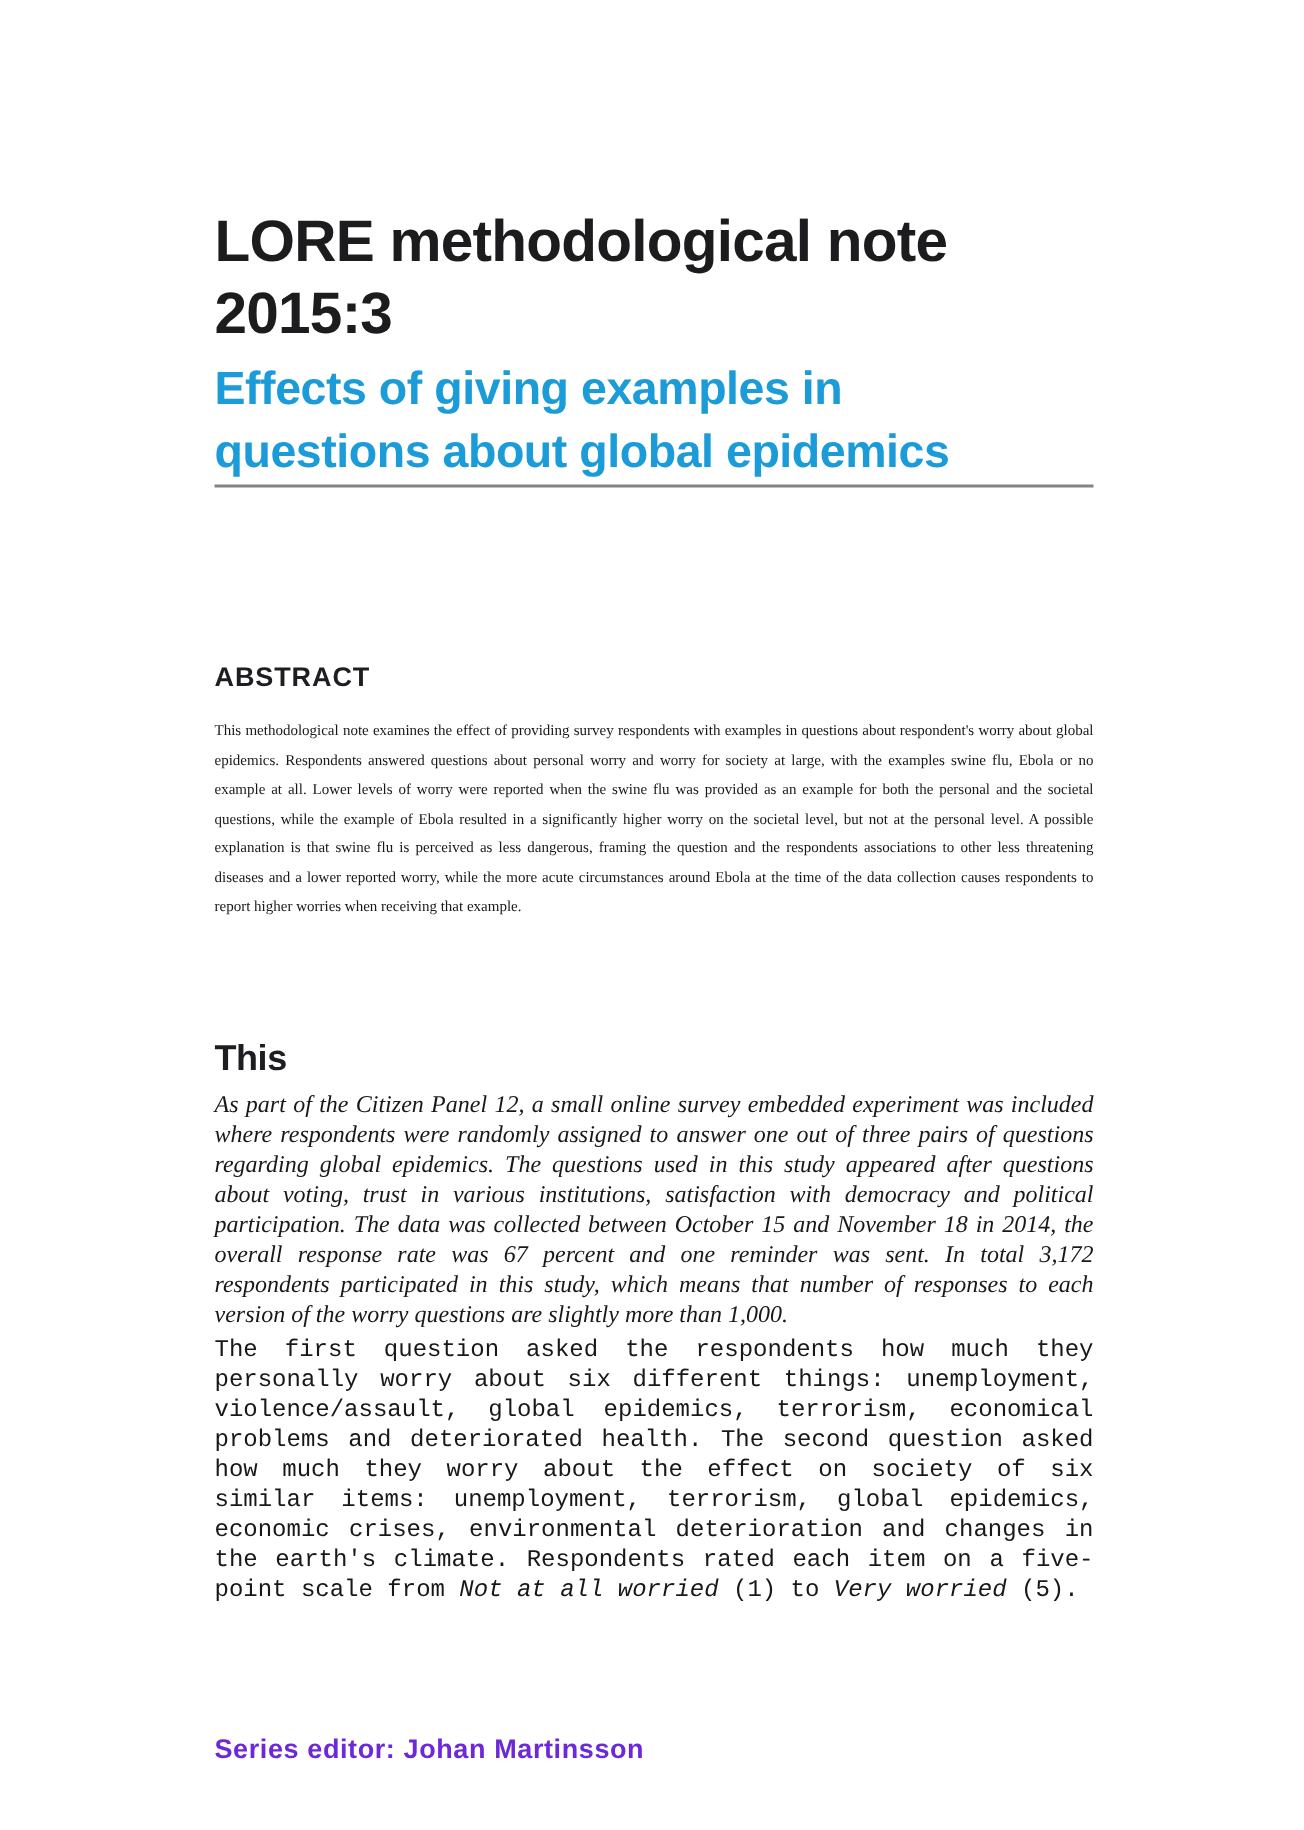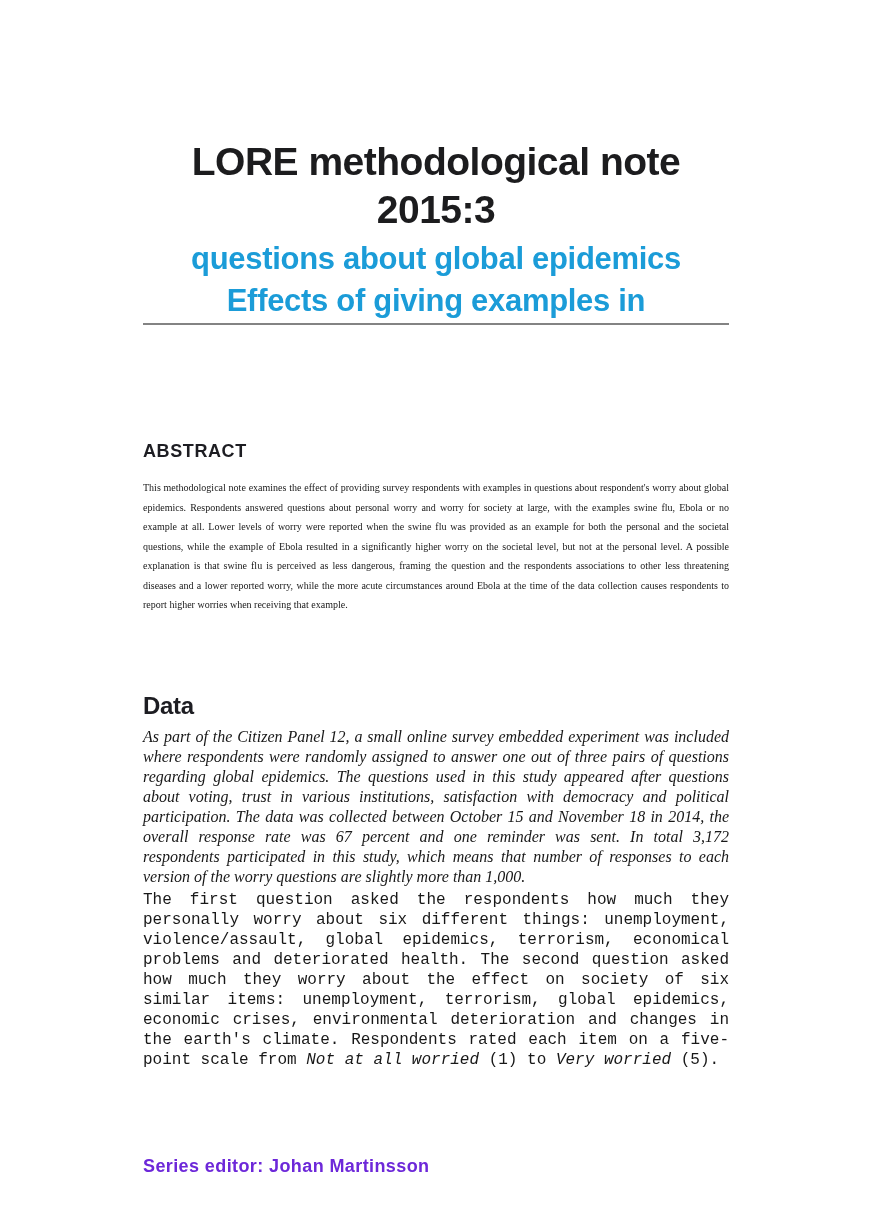--- a/index.html
+++ b/index.html
@@ -19,21 +19,21 @@
 
   .title {
     top: 138px;
     font-family: "Liberation Sans", sans-serif;
     font-weight: bold;
     font-size: 39px;
     line-height: 48px;
     letter-spacing: -0.5px;
     color: #1c1c1e;
   }
-  .title .line, .subtitle .line { display: block; text-align: center; }
+  .title .line, .subtitle .line { display: block; }
 
   .subtitle {
     top: 238px;
     font-family: "Liberation Sans", sans-serif;
     font-weight: bold;
     font-size: 31px;
     line-height: 42px;
     letter-spacing: -0.3px;
     color: #1b9cd8;
   }
@@ -100,32 +100,32 @@
 <body>
 
 <div class="page">
 
   <h1 class="col title">
     <span class="line">LORE methodological note</span>
     <span class="line">2015:3</span>
   </h1>
 
   <h2 class="col subtitle">
+    <span class="line">Effects of giving examples in</span>
     <span class="line">questions about global epidemics</span>
-    <span class="line">Effects of giving examples in</span>
   </h2>
 
   <div class="col rule"></div>
 
 
   <div class="col abstract-heading">ABSTRACT</div>
 
   <p class="col abstract-body">This methodological note examines the effect of providing survey respondents with examples in questions about respondent's worry about global epidemics. Respondents answered questions about personal worry and worry for society at large, with the examples swine flu, Ebola or no example at all. Lower levels of worry were reported when the swine flu was provided as an example for both the personal and the societal questions, while the example of Ebola resulted in a significantly higher worry on the societal level, but not at the personal level. A possible explanation is that swine flu is perceived as less dangerous, framing the question and the respondents associations to other less threatening diseases and a lower reported worry, while the more acute circumstances around Ebola at the time of the data collection causes respondents to report higher worries when receiving that example.</p>
 
-  <h3 class="col data-heading">Data</h3>
+  <h3 class="col data-heading">This</h3>
 
   <p class="col body-para para1">As part of the Citizen Panel 12, a small online survey embedded experiment was included where respondents were randomly assigned to answer one out of three pairs of questions regarding global epidemics. The questions used in this study appeared after questions about voting, trust in various institutions, satisfaction with democracy and political participation. The data was collected between October 15 and November 18 in 2014, the overall response rate was 67 percent and one reminder was sent. In total 3,172 respondents participated in this study, which means that number of responses to each version of the worry questions are slightly more than 1,000.</p>
 
   <p class="col body-para para2"><span>The first question asked the respondents how much they personally worry about six different things: unemployment, violence/assault, global epidemics, terrorism, economical problems and deteriorated health. The second question asked how much they worry about the effect on society of six similar items: unemployment, terrorism, global epidemics, economic crises, environmental deterioration and changes in the earth's climate. Respondents rated each item on a five-point scale from </span><i>Not at all worried</i><span> (1) to </span><i>Very worried</i><span> (5).</span></p>
 
   <div class="col footer">Series editor: Johan Martinsson</div>
 
 </div>
 
 </body></html>

